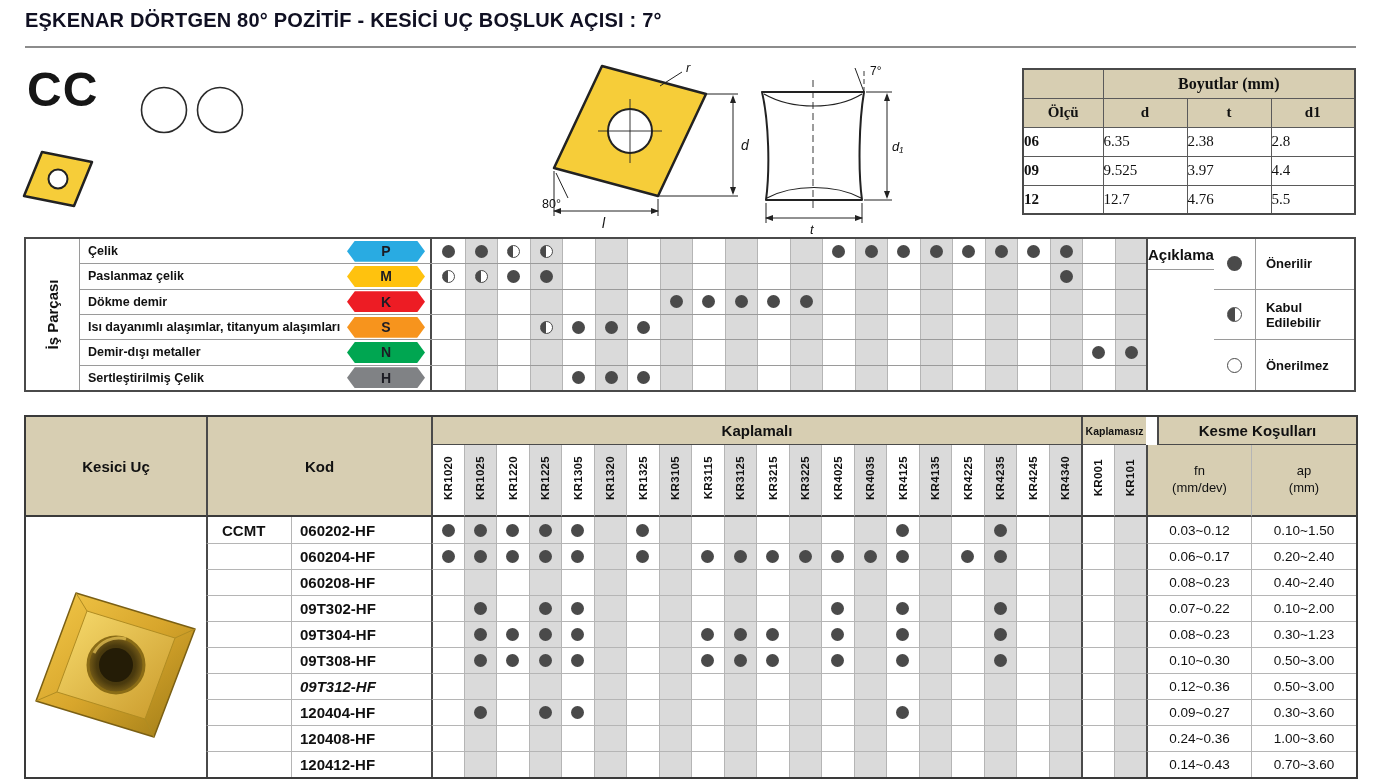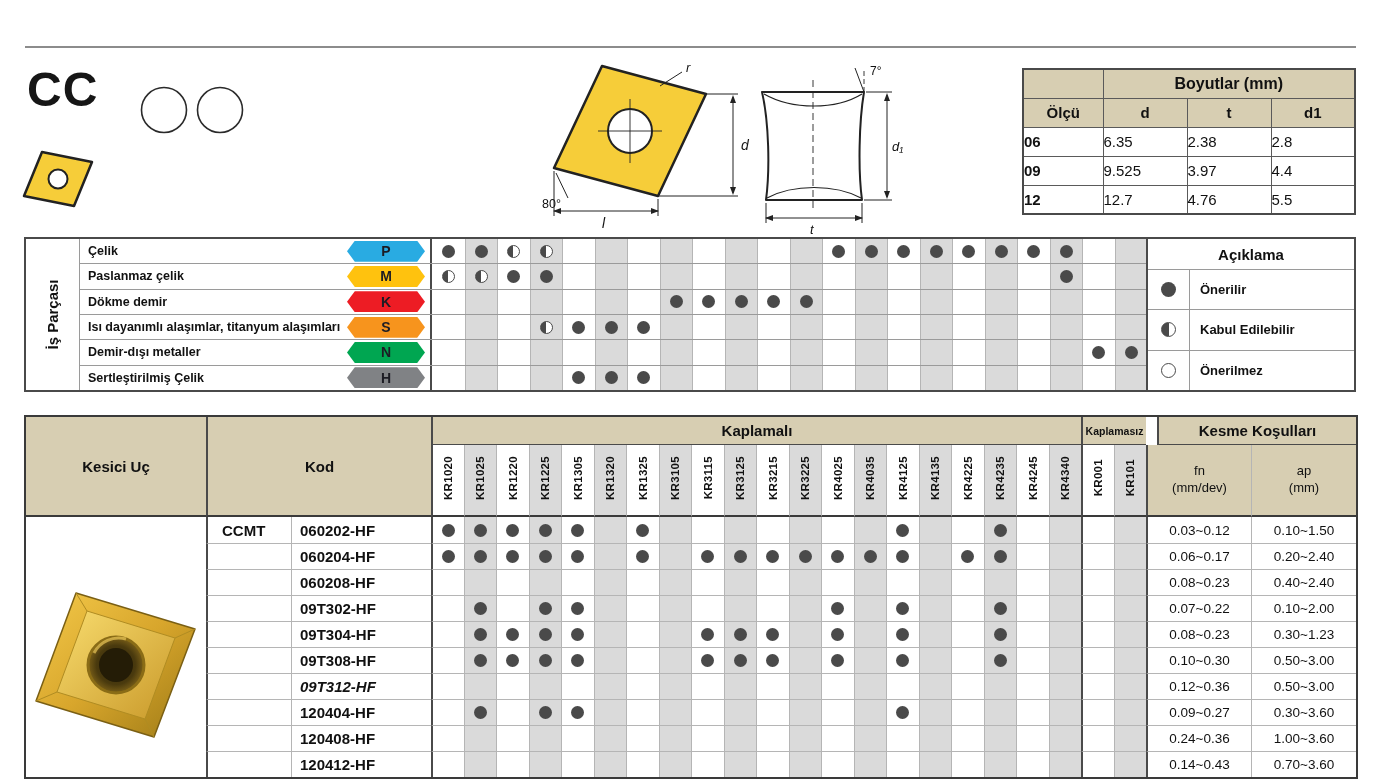--- a/index.html
+++ b/index.html
@@ -12,42 +12,42 @@
 
   .cc { position:absolute; left:27px; top:62px; font-size:48px; font-weight:bold; color:#161616; letter-spacing:1px; }
   .circles { position:absolute; left:138px; top:84px; }
   .mini-insert { position:absolute; left:22px; top:148px; }
   .front-view { position:absolute; left:540px; top:58px; }
   .side-view { position:absolute; left:742px; top:60px; }
 
   
   .dim-table { position:absolute; left:1022px; top:68px; border-collapse:collapse; table-layout:fixed; border:2px solid #4a4a4a; }
   .dim-table col.c0 { width:80px; } .dim-table col.c1 { width:84px; } .dim-table col.c2 { width:84px; } .dim-table col.c3 { width:84px; }
-  .dim-table th, .dim-table td { border:1px solid #5a5a5a; font-size:15px; height:29px; background:#fff; }
+  .dim-table th, .dim-table td { border:1px solid #5a5a5a; font-size:15px; height:29px; background:#fff;font-family:Liberation Serif, serif; }
   .dim-table th { background:#d7ceb2; font-weight:bold; }
   .dim-table .dim-title { font-size:16px; }
   .dim-table td.bold { font-weight:bold; }
 
   
   .materials { position:absolute; left:24px; top:237px; width:1332px; height:155px; display:flex; }
   .mat-left { display:flex; border:2px solid #4a4a4a; width:1124px; background:#fff; }
   .side-label-cell { width:54px; border-right:1px solid #9a9a9a; display:flex; align-items:center; justify-content:center; }
   .side-label { transform:rotate(-90deg); font-weight:bold; font-size:15px; white-space:nowrap; }
   .materials-rows { flex:1; display:flex; flex-direction:column; }
   .mat-row { flex:1; display:flex; border-bottom:1px solid #9a9a9a; }
   .mat-row:last-child { border-bottom:none; }
   .mat-name { width:262px; display:flex; align-items:center; padding-left:8px; font-weight:bold; font-size:12.5px; white-space:nowrap; }
   .mat-shape-wrap { width:88px; display:flex; align-items:center; justify-content:center; }
   .mat-shape { width:78px; height:21px; clip-path:polygon(10% 0,90% 0,100% 50%,90% 100%,10% 100%,0 50%); display:flex; align-items:center; justify-content:center; font-weight:bold; font-size:14px; color:#1c1c24; }
   .mat-cells { display:flex; border-left:2px solid #4a4a4a; }
   .gcell { width:32.5px; border-left:1px solid #b5b5b5; display:flex; align-items:center; justify-content:center; }
   .gcell:first-child { border-left:none; }
   .stripe { background:#dadada; }
 
-  .legend { border:2px solid #4a4a4a; margin-left:-2px; flex:1; display:flex; flex-direction:column; background:#fff; }
+  .legend { border:2px solid #4a4a4a; margin-left:-2px; flex:1; display:flex; flex-direction:row; background:#fff; }
   .legend-title { height:31px; display:flex; align-items:center; justify-content:center; font-weight:bold; font-size:15px; border-bottom:1px solid #9a9a9a; }
   .legend-rows { flex:1; display:flex; flex-direction:column; }
   .lg-row { flex:1; display:flex; border-bottom:1px solid #9a9a9a; }
   .lg-row:last-child { border-bottom:none; }
   .lg-ic { width:42px; border-right:1px solid #9a9a9a; display:flex; align-items:center; justify-content:center; }
   .lg-label { flex:1; display:flex; align-items:center; padding-left:10px; font-weight:bold; font-size:13px; }
 
   .dot { width:13px; height:13px; border-radius:50%; background:#4a4a4a; flex:0 0 auto; }
   .dot.half { width:13px; height:13px; background:linear-gradient(90deg,#4a4a4a 50%,#ffffff 50%); border:1.5px solid #4a4a4a; }
   .dot.empty { background:#fff; border:1.5px solid #4a4a4a; }
@@ -78,20 +78,21 @@
   .bt-code { justify-content:flex-start !important; padding-left:8px; font-weight:bold; font-size:15px; }
   .bt-val { font-size:13.5px; }
 
   svg text { font-family:"Liberation Sans", sans-serif; }
 </style>
 </head>
 <body>
 
 <div class="page">
 
+  <div class="page-title">EŞKENAR DÖRTGEN 80° POZİTİF - KESİCİ UÇ BOŞLUK AÇISI : 7°</div>
   <div class="title-rule"></div>
 
   <div class="cc">CC</div>
 
   <svg class="circles" width="116" height="52" viewBox="0 0 116 52">
     <circle cx="26" cy="26" r="22.5" fill="#fff" stroke="#2a2a2a" stroke-width="1.6"></circle>
     <circle cx="82" cy="26" r="22.5" fill="#fff" stroke="#2a2a2a" stroke-width="1.6"></circle>
   </svg>
 
   <svg class="mini-insert" width="74" height="62" viewBox="0 0 74 62">

